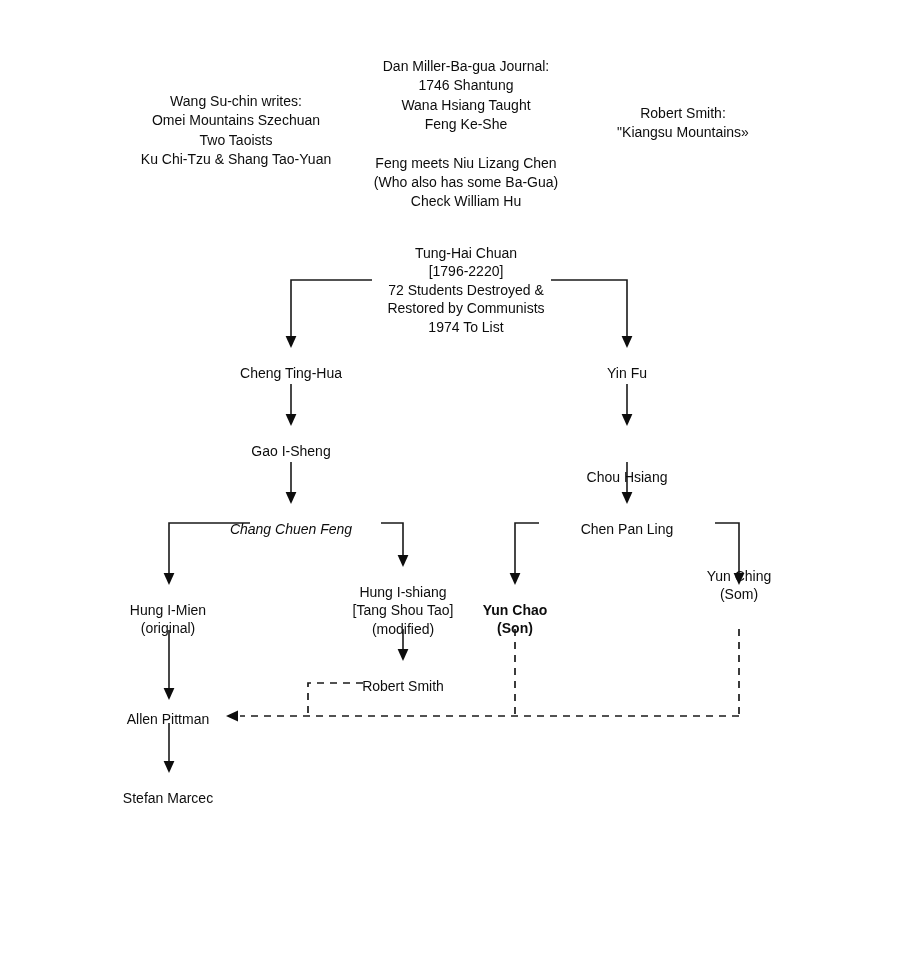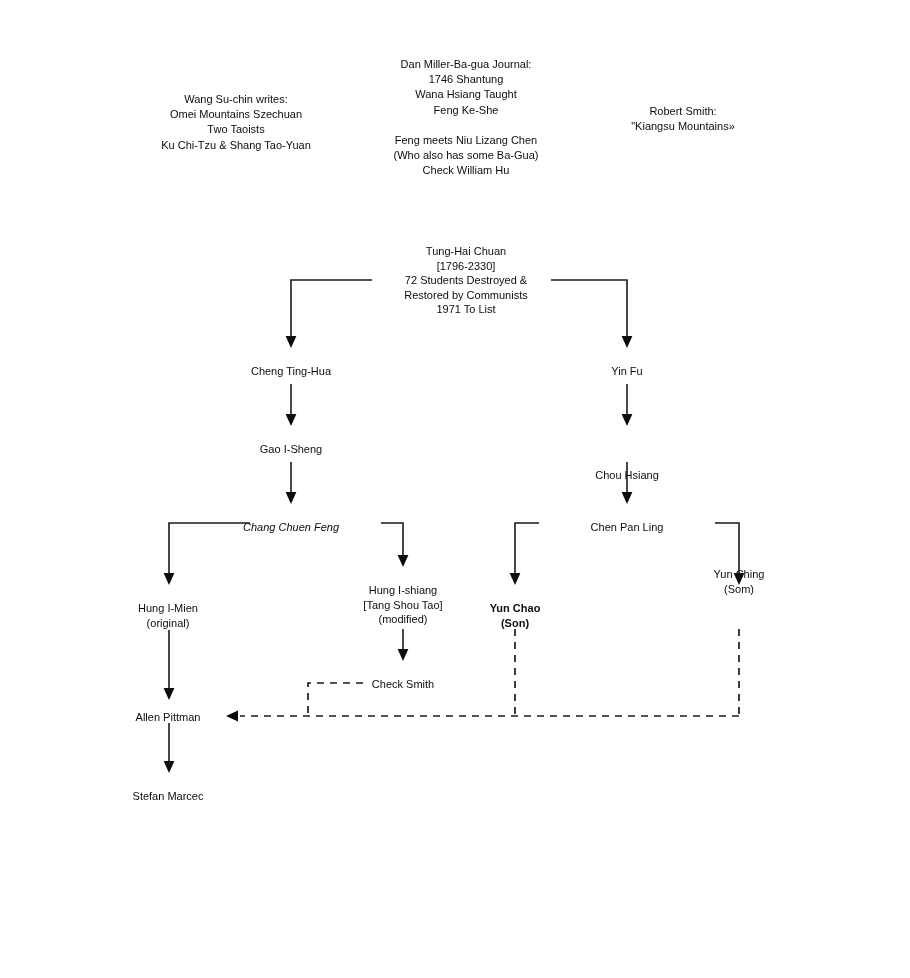--- a/index.html
+++ b/index.html
@@ -37,21 +37,21 @@
   }
   .note-block {
     position: absolute;
     text-align: center;
     line-height: 1.38;
     white-space: pre;
     color: #0d0d0d;
     transform: translate(-50%, 0);
   }
   .node-line { display: block; }
-  .sz-11 { font-size: 11px; }
+  .sz-11 { font-size: 14px; }
   .edge-solid {
     fill: none;
     stroke: #1a1a1a;
     stroke-width: 1.6;
   }
   .edge-dashed {
     fill: none;
     stroke: #1a1a1a;
     stroke-width: 1.7;
     stroke-dasharray: 7 6;
@@ -132,29 +132,29 @@
         <polygon points="226 716 238 710.6 238 721.4" class="arrow-head"></polygon>
       </g>
     </svg>
 
   <div id="note-layer">
       <div class="note-block sz-11" style="left: 236px; top: 82px; margin-top: 10px;"><span class="node-line">Wang Su-chin writes:</span><span class="node-line">Omei Mountains Szechuan</span><span class="node-line">Two Taoists</span><span class="node-line">Ku Chi-Tzu &amp; Shang Tao-Yuan</span></div>
       <div class="note-block sz-11" style="left: 466px; top: 57px;"><span class="node-line">Dan Miller-Ba-gua Journal:</span><span class="node-line">1746 Shantung</span><span class="node-line">Wana Hsiang Taught</span><span class="node-line">Feng Ke-She</span><span class="node-line">&nbsp;</span><span class="node-line">Feng meets Niu Lizang Chen</span><span class="node-line">(Who also has some Ba-Gua)</span><span class="node-line">Check William Hu</span></div>
       <div class="note-block sz-11" style="left: 683px; top: 104px;"><span class="node-line">Robert Smith:</span><span class="node-line">"Kiangsu Mountains»</span></div>
     </div>
   <div id="node-layer">
-      <div class="node sz-11" style="left: 466px; top: 244px;"><span class="node-line">Tung-Hai Chuan</span><span class="node-line">[1796-2330]</span><span class="node-line">72 Students Destroyed &amp;</span><span class="node-line">Restored by Communists</span><span class="node-line">1971 To List</span></div>
+      <div class="node sz-11" style="left: 466px; top: 244px;"><span class="node-line">Tung-Hai Chuan</span><span class="node-line">[1796-2220]</span><span class="node-line">72 Students Destroyed &amp;</span><span class="node-line">Restored by Communists</span><span class="node-line">1974 To List</span></div>
       <div class="node sz-11" style="left: 291px; top: 364px;"><span class="node-line">Cheng Ting-Hua</span></div>
       <div class="node sz-11" style="left: 627px; top: 364px;"><span class="node-line">Yin Fu</span></div>
       <div class="node sz-11" style="left: 291px; top: 442px;"><span class="node-line">Gao I-Sheng</span></div>
       <div class="node sz-11" style="left: 627px; top: 468px;"><span class="node-line">Chou Hsiang</span></div>
       <div class="node sz-11" style="left: 291px; top: 520px; font-style: italic;"><span class="node-line">Chang Chuen Feng</span></div>
       <div class="node sz-11" style="left: 627px; top: 520px;"><span class="node-line">Chen Pan Ling</span></div>
       <div class="node sz-11" style="left: 168px; top: 601px;"><span class="node-line">Hung I-Mien</span><span class="node-line">(original)</span></div>
       <div class="node sz-11" style="left: 403px; top: 583px;"><span class="node-line">Hung I-shiang</span><span class="node-line">[Tang Shou Tao]</span><span class="node-line">(modified)</span></div>
       <div class="node sz-11" style="left: 515px; top: 601px; font-weight: bold;"><span class="node-line">Yun Chao</span><span class="node-line">(Son)</span></div>
       <div class="node sz-11" style="left: 739px; top: 567px;"><span class="node-line">Yun Ching</span><span class="node-line">(Som)</span></div>
-      <div class="node sz-11" style="left: 403px; top: 677px;"><span class="node-line">Check Smith</span></div>
+      <div class="node sz-11" style="left: 403px; top: 677px;"><span class="node-line">Robert Smith</span></div>
       <div class="node sz-11" style="left: 168px; top: 710px;"><span class="node-line">Allen Pittman</span></div>
       <div class="node sz-11" style="left: 168px; top: 789px;"><span class="node-line">Stefan Marcec</span></div>
     </div>
 
 </div>
 
 </body></html>

